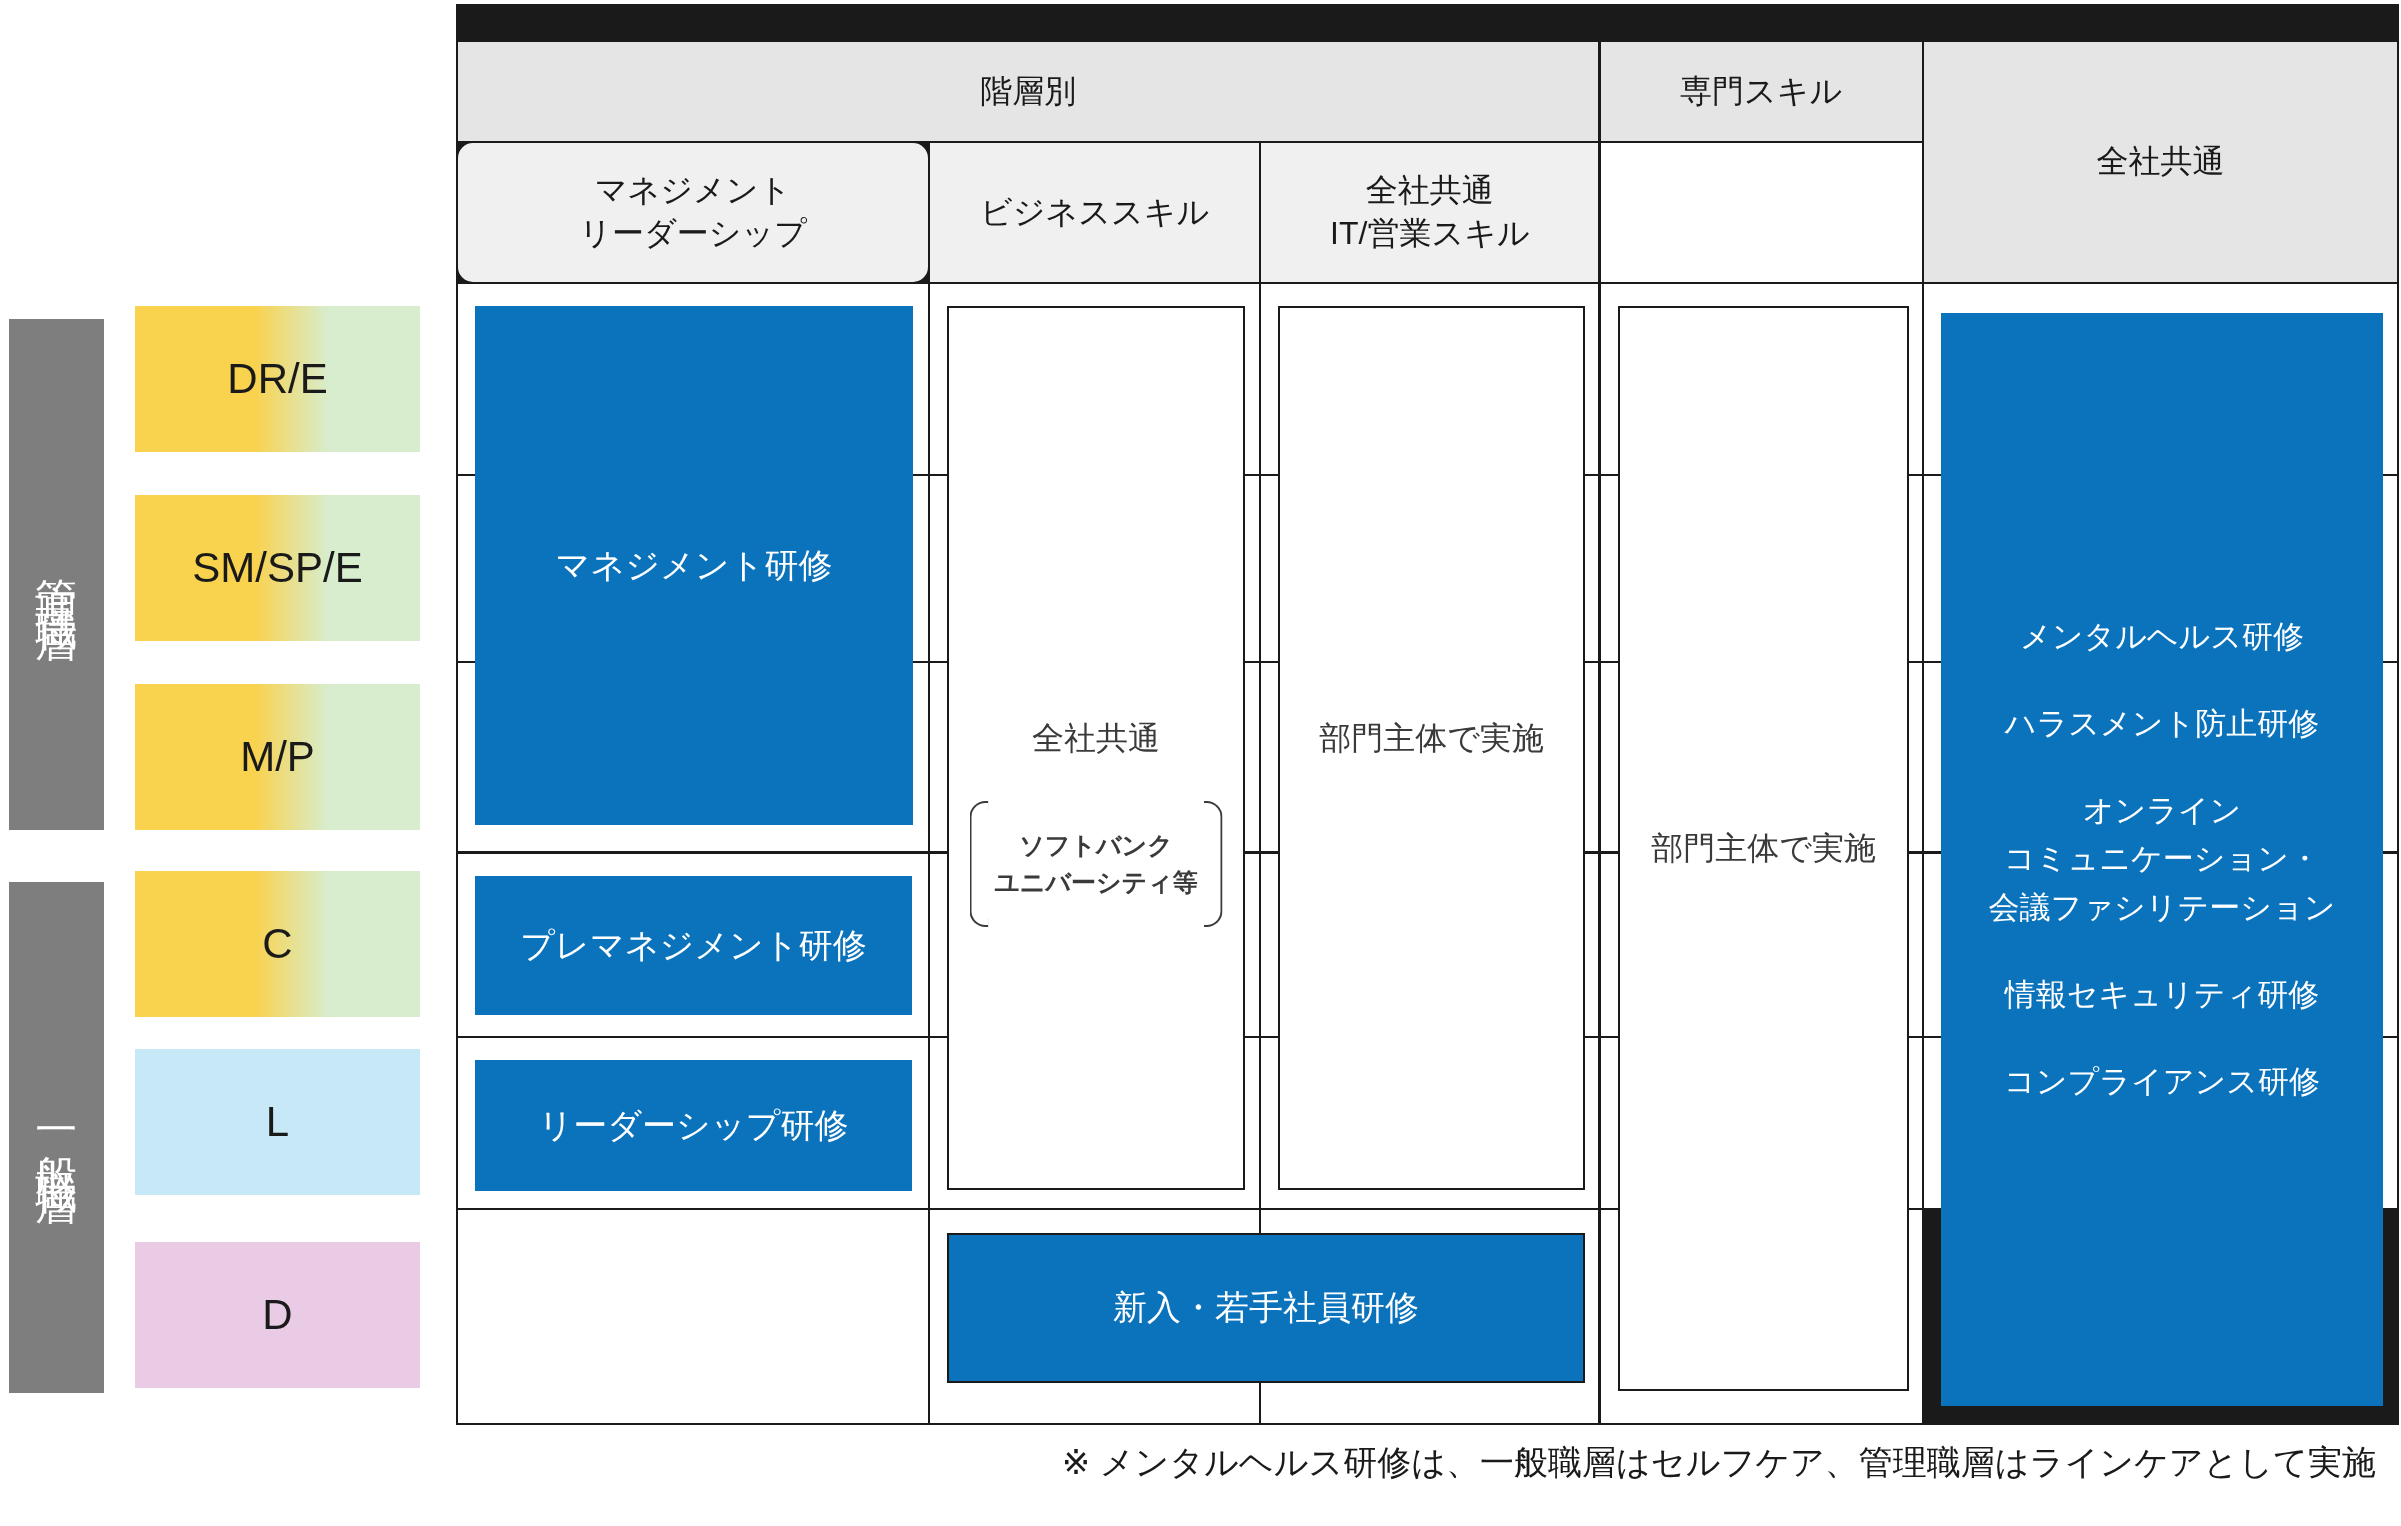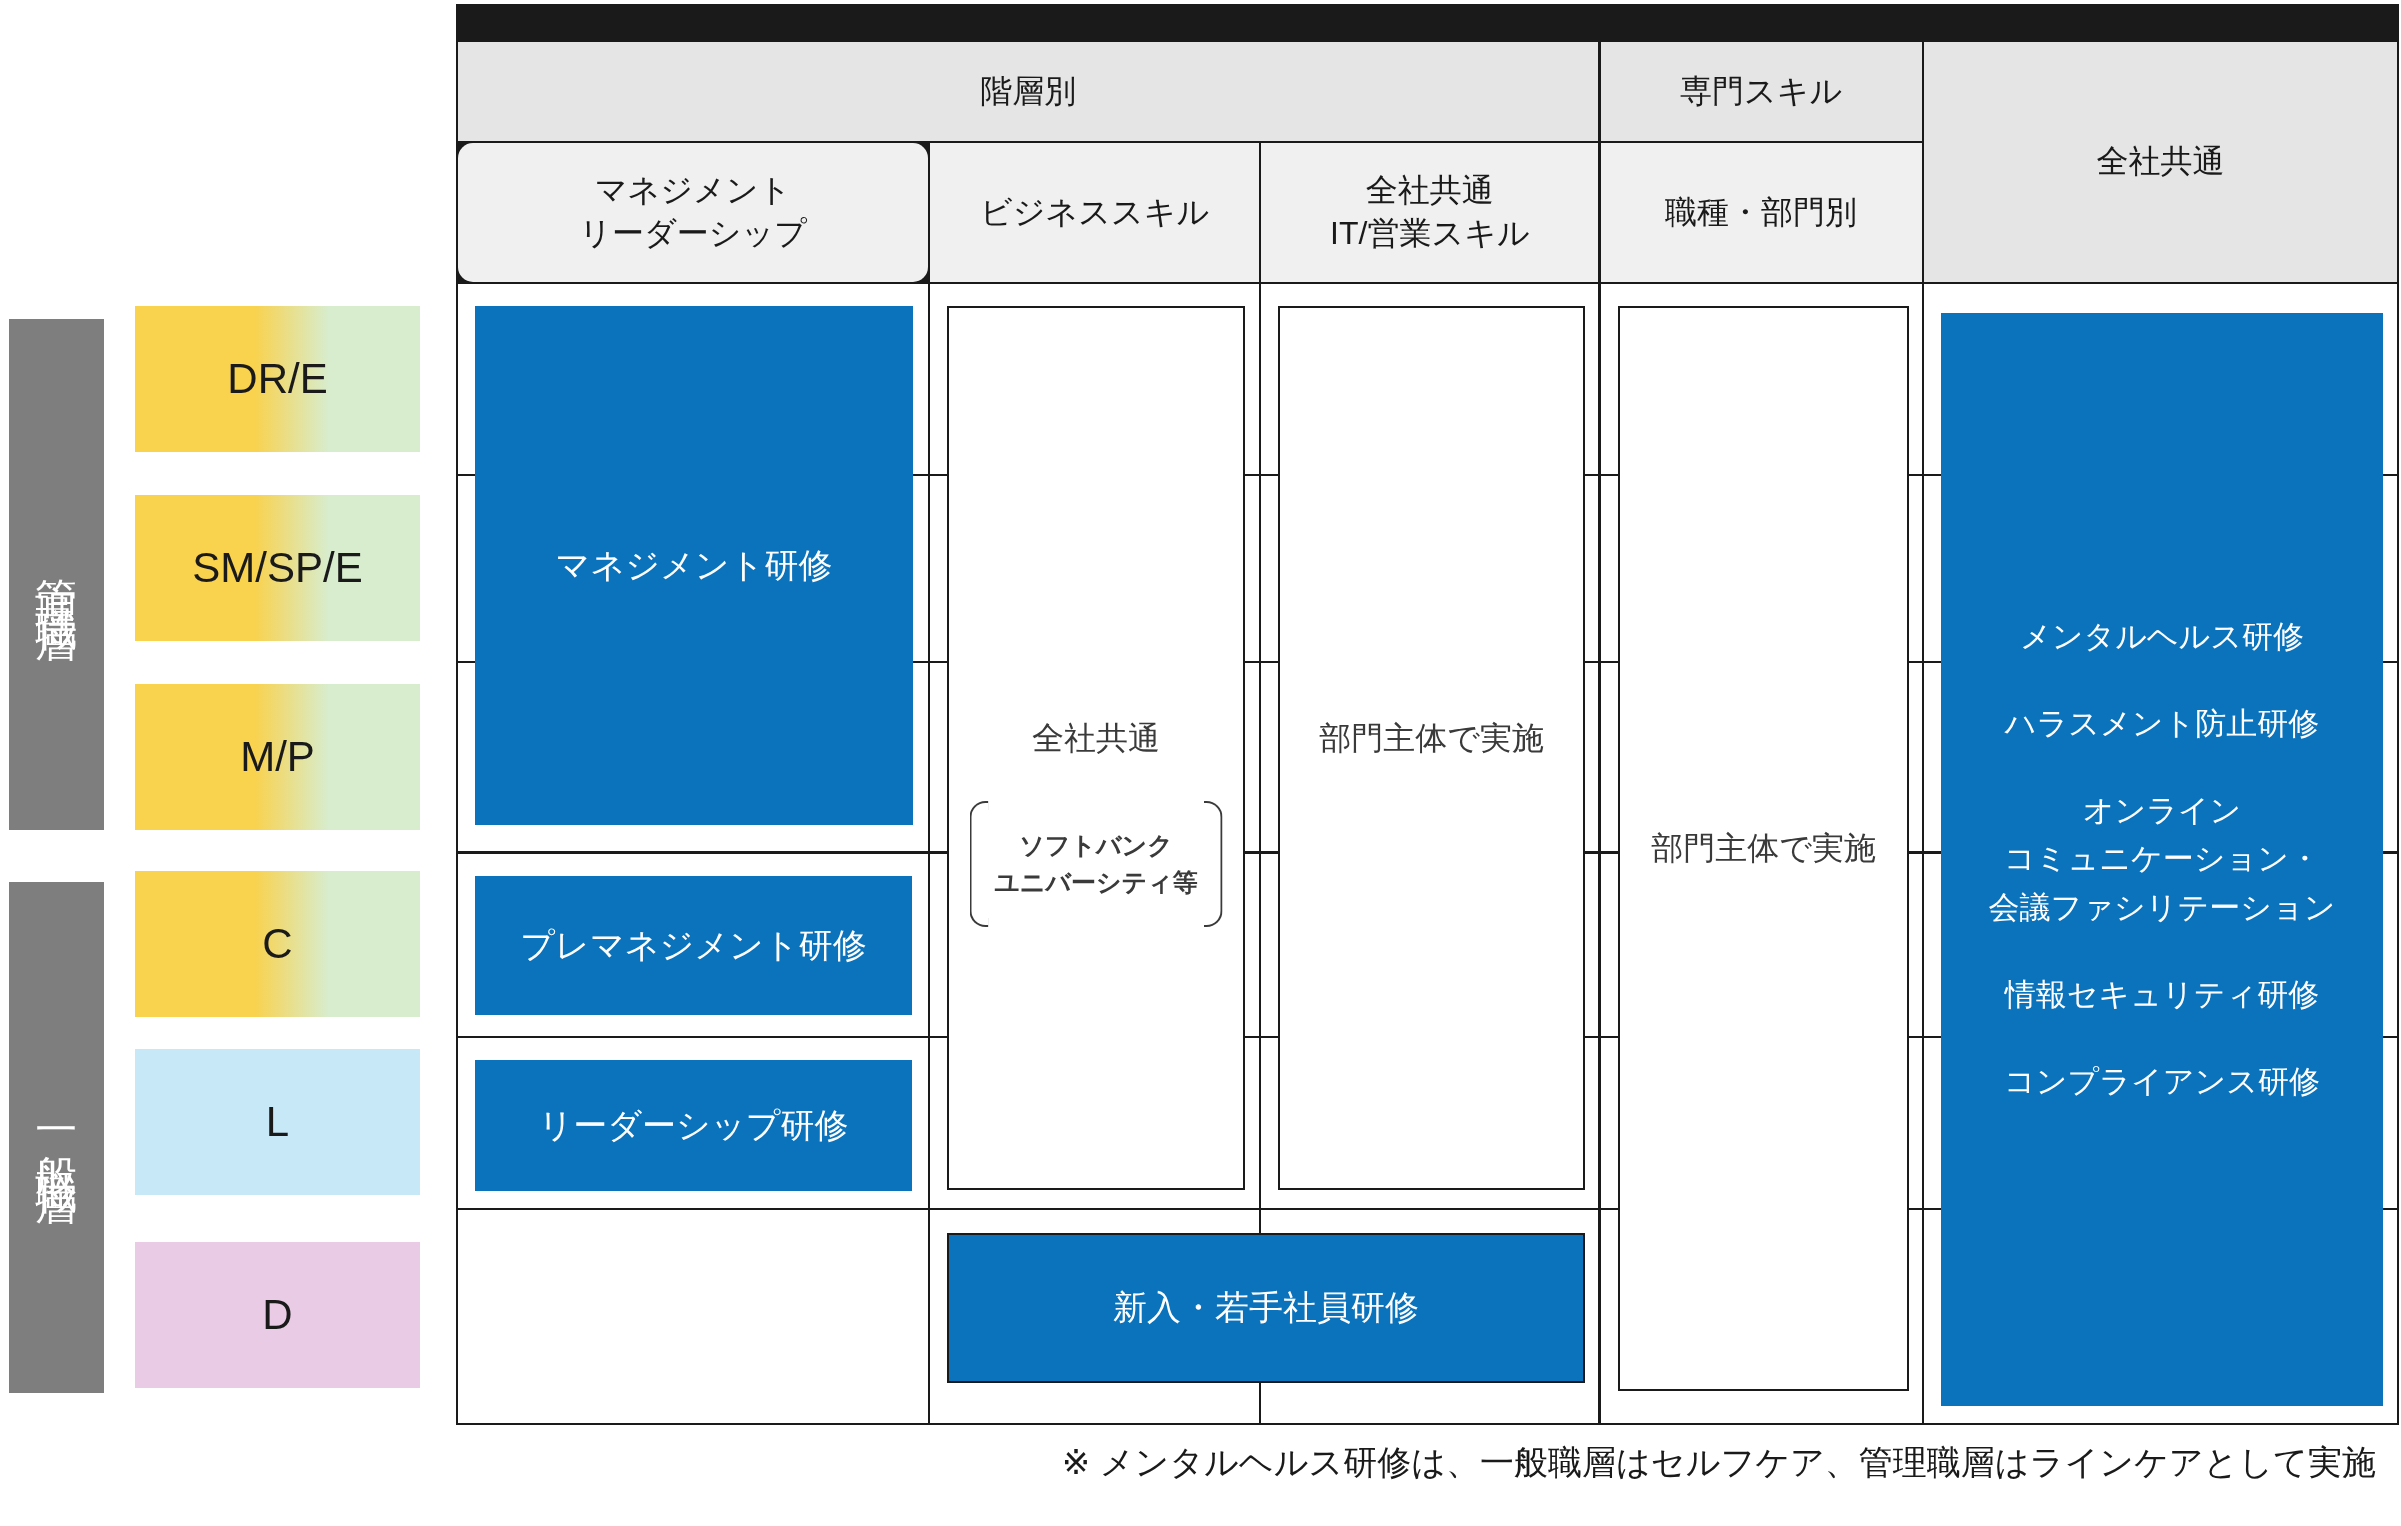--- a/index.html
+++ b/index.html
@@ -119,21 +119,20 @@
 
   <div class="matrix">
     <div class="hcell hdr1 ph-hier">階層別</div>
     <div class="hcell hdr1 ph-senmon">専門スキル</div>
     <div class="hcell hdr1 ph-zensha">全社共通</div>
     <div class="hcell hdr2 ph-mgmt pre">マネジメント
 リーダーシップ</div>
     <div class="hcell hdr2 ph-biz">ビジネススキル</div>
     <div class="hcell hdr2 ph-it pre">全社共通
 IT/営業スキル</div>
-    <div class="hcell hdr2 ph-job">職種・部門別</div>
 
   <div class="bcell"></div>
       <div class="bcell"></div>
       <div class="bcell"></div>
       <div class="bcell"></div>
       <div class="bcell"></div>
       <div class="bcell"></div>
       <div class="bcell"></div>
       <div class="bcell"></div>
       <div class="bcell"></div>

